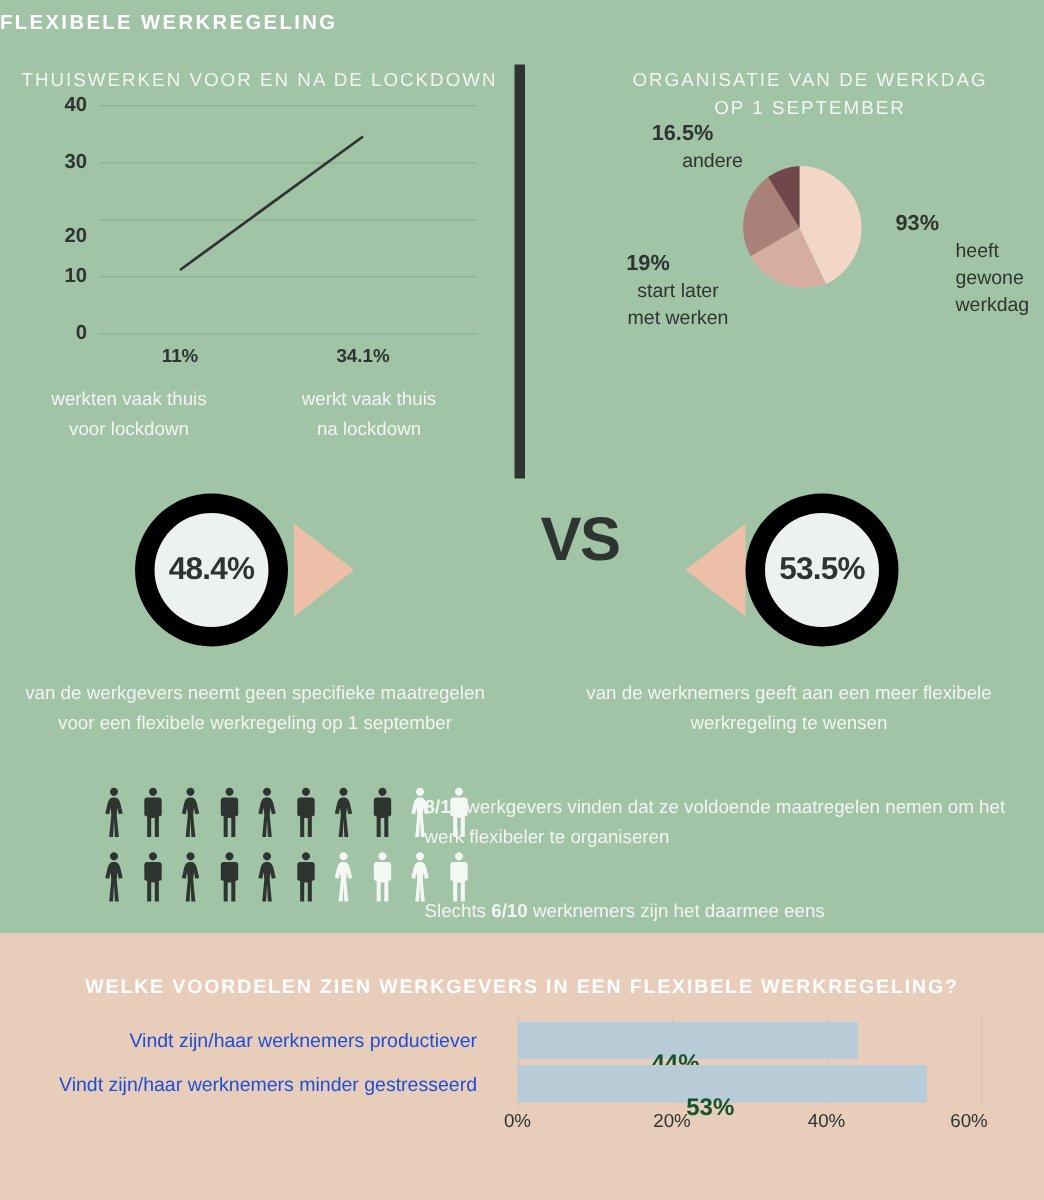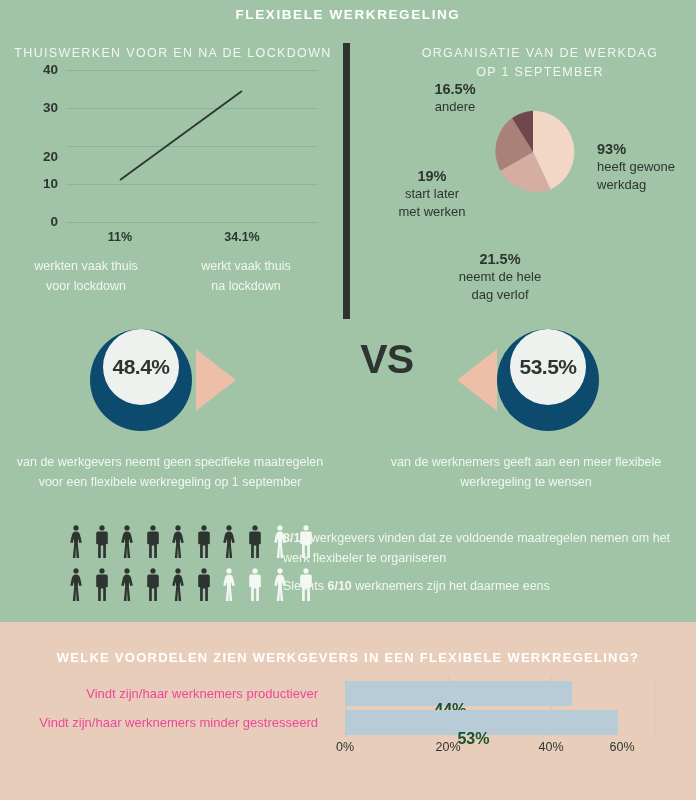--- a/index.html
+++ b/index.html
@@ -20,21 +20,20 @@
   }
   .peach-section {
     position: absolute; left: 0; top: 622px;
     width: 696px; height: 178px;
     background: #e9cdbb;
   }
 
   
   .main-title {
     position: absolute; left: 0; top: 7px; width: 696px;
-    text-align: center;
     color: #ffffff;
     font-size: 13.5px; font-weight: bold;
     letter-spacing: 1.6px;
   }
 
   
   .sec-title {
     position: absolute;
     color: #f2f6f2;
     font-size: 12.5px;
@@ -73,33 +72,33 @@
     position: absolute; top: 196px;
     color: #f2f6f2; font-size: 12.5px;
     text-align: center; width: 140px; line-height: 20px;
   }
 
   
   #pie-wrap { position: absolute; left: 490px; top: 109px; width: 86px; height: 86px; }
   #pie-svg { width: 86px; height: 86px; display: block; }
   .pie-lbl { position: absolute; color: #2e3531; line-height: 18px; }
   .pie-lbl .pct { font-size: 14.5px; font-weight: bold; display: block; }
-  .pie-lbl .txt { font-size: 13px; display: block; }
+  .pie-lbl .txt { font-size: 13px; display: block; margin-left: 40px; }
 
   #pie-lbl-andere { left: 395px; top: 80px; width: 120px; text-align: center; }
   #pie-lbl-gewone { left: 597px; top: 140px; width: 96px; text-align: left; }
   #pie-lbl-start  { left: 378px; top: 167px; width: 108px; text-align: center; }
   #pie-lbl-verlof { left: 420px; top: 250px; width: 160px; text-align: center; }
 
   
   .stat-circle {
     position: absolute; width: 102px; height: 102px;
     border-radius: 50%;
-    background: #0c4a6e;
-    display: flex; justify-content: center;
+    background: #000000;
+    display: flex; align-items: center; justify-content: center;
   }
   .stat-circle .inner {
     width: 76px; height: 76px; border-radius: 50%;
     background: #eef2ef;
     display: flex; align-items: center; justify-content: center;
     color: #2e3531; font-size: 21px; font-weight: bold;
     letter-spacing: -0.5px;
   }
   #circle-left  { left: 90px;  top: 329px; }
   #circle-right { left: 497px; top: 329px; }
@@ -128,35 +127,35 @@
   
   #people-block { position: absolute; left: 66px; top: 522px; }
   .people-row { display: flex; gap: 5.5px; margin-bottom: 5px; }
   .person { width: 20px; height: 38px; display:block; }
 
   #people-text { position: absolute; left: 283px; top: 528px; width: 405px; }
   .pt-line {
     color: #f2f6f2; font-size: 12.5px; line-height: 20px;
   }
   .pt-line b { font-weight: bold; }
-  #pt-line2 { margin-top: 8px; }
+  #pt-line2 { margin-top: 29px; }
 
   
   #bar-title {
     position: absolute; left: 0; top: 650px; width: 696px;
     text-align: center; color: #ffffff;
     font-size: 13px; font-weight: bold; letter-spacing: 1.25px;
   }
   .bar-row { position: absolute; left: 0; width: 696px; height: 28px; }
   #bar-row-0 { top: 679px; }
   #bar-row-1 { top: 708px; }
   .bar-label {
     position: absolute; left: 0; top: 0; width: 330px; height: 28px;
     display: flex; align-items: center; justify-content: flex-end;
-    color: #ec4899; font-size: 13px; padding-right: 12px;
+    color: #1d4ed8; font-size: 13px; padding-right: 12px;
   }
   .bar-fill {
     position: absolute; left: 345px; top: 2px; height: 25px;
     background: #b7ccd6;
   }
   .bar-value {
     position: absolute; top: 17px; height: 28px;
     display: flex; align-items: center;
     color: #14532d; font-size: 16px; font-weight: bold;
   }
@@ -241,25 +240,20 @@
     <span class="txt">heeft gewone</span>
     <span class="txt">werkdag</span>
   </div>
 
   <div class="pie-lbl" id="pie-lbl-start">
     <span class="pct">19%</span>
     <span class="txt">start later</span>
     <span class="txt">met werken</span>
   </div>
 
-  <div class="pie-lbl" id="pie-lbl-verlof">
-    <span class="pct">21.5%</span>
-    <span class="txt">neemt de hele</span>
-    <span class="txt">dag verlof</span>
-  </div>
 
   <div class="arrow" id="arrow-right"></div>
   <div class="arrow" id="arrow-left"></div>
 
   <div class="stat-circle" id="circle-left">
     <div class="inner">48.4%</div>
   </div>
   <div class="stat-circle" id="circle-right">
     <div class="inner">53.5%</div>
   </div>
@@ -360,15 +354,15 @@
 
   <div class="bar-row" id="bar-row-1">
     <div class="bar-label">Vindt zijn/haar werknemers minder gestresseerd</div>
     <div class="bar-fill" id="bar-fill-1" style="width: 272.95px;"></div>
     <div class="bar-value" id="bar-value-1" style="left: 457.475px;">53%</div>
   </div>
 
   <div class="bar-tick" style="left:315px">0%</div>
   <div class="bar-tick" style="left:418px">20%</div>
   <div class="bar-tick" style="left:521px">40%</div>
-  <div class="bar-tick" style="left:592px">60%</div>
+  <div class="bar-tick" style="left:616px">60%</div>
 
 </div>
 
 </body></html>

